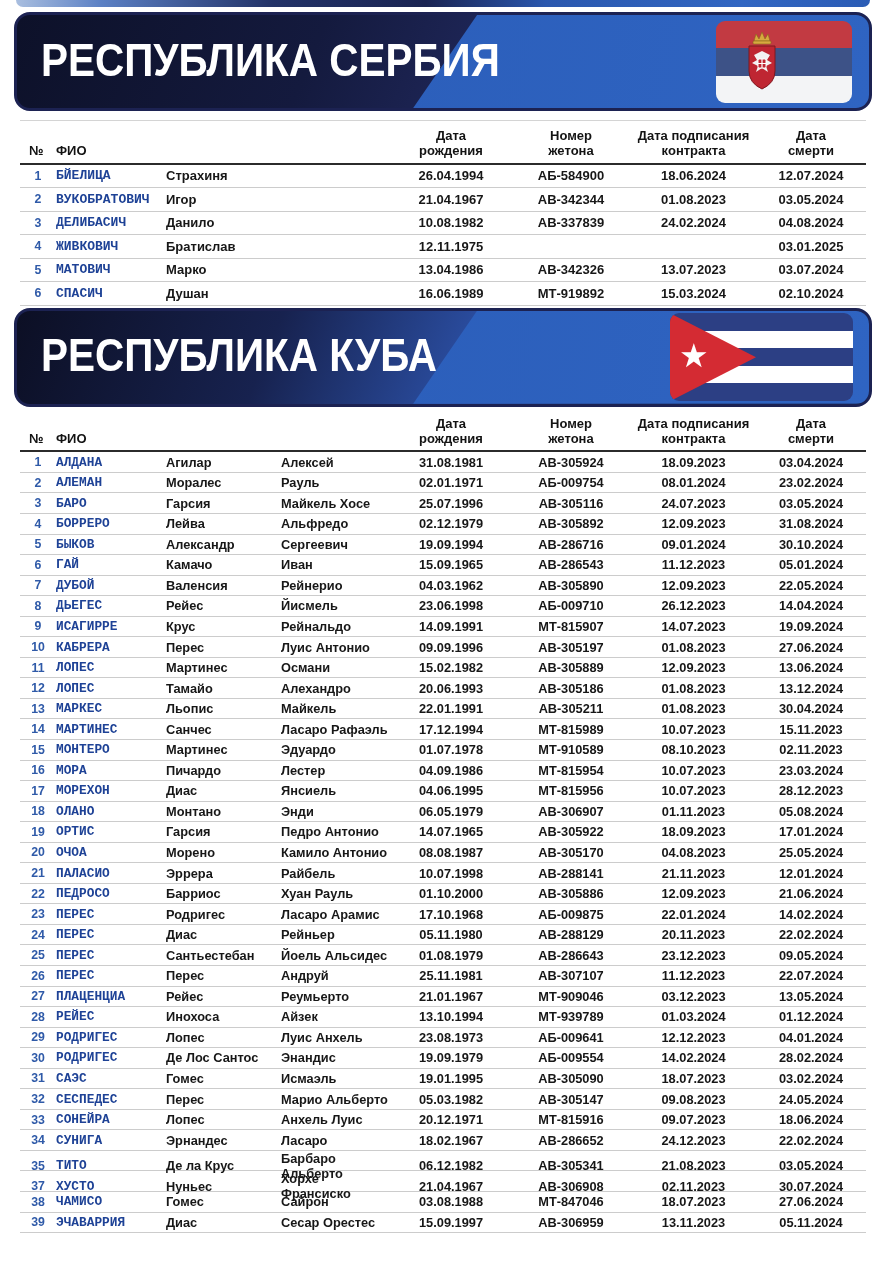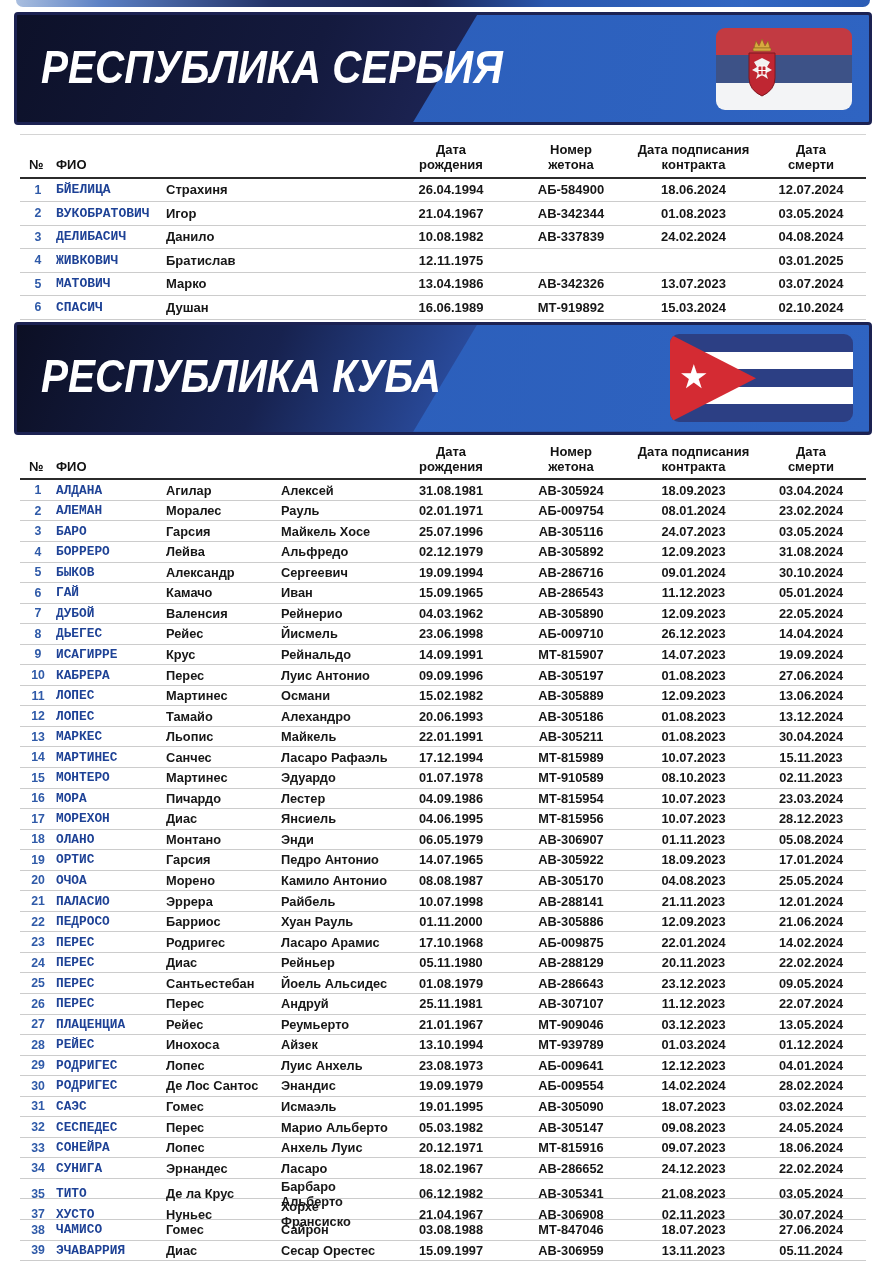--- a/index.html
+++ b/index.html
@@ -10,22 +10,22 @@
   }
 
   
   .sliver {
     margin:0 16px 5px; height:7px; border-radius:0 0 9px 9px;
     background:linear-gradient(90deg,#a9bedf 0%,#5b80c4 10%,#233368 30%,#1a2452 48%,#2a57ae 62%,#3166c2 85%,#2b5cb5 100%);
   }
 
   
   .banner {
-    position:relative; margin:0 14px; height:113px; border-radius:4px;
-    overflow:hidden; border:3px solid #1c2252;font-style:italic;
+    position:relative; margin:0 14px; height:99px; border-radius:16px;
+    overflow:hidden; border:3px solid #1c2252;
   }
   .banner.serbia-bg { background:linear-gradient(112deg,#0d1129 0%,#141a3e 35%,#20285c 58%,#10142f 100%); }
   .banner.cuba-bg   { background:linear-gradient(112deg,#0c0f24 0%,#17224f 30%,#2a4c9e 52%,#141b41 75%,#0d1027 100%); margin-top:2px; }
   .banner .bright {
     position:absolute; inset:0;
     background:linear-gradient(100deg,#1d4da3 0%,var(--banner-bright-blue,#2c5fbb) 45%,#2f64c2 100%);
     clip-path:polygon(54% 0, 100% 0, 100% 100%, 46.5% 100%);
   }
   .banner-title {
     position:absolute; left:24px; top:50%; margin:0; z-index:2;
@@ -407,21 +407,21 @@
           <div class="c-ctr">10.07.1998</div>
           <div class="c-ctr">АВ-288141</div>
           <div class="c-ctr">21.11.2023</div>
           <div class="c-ctr">12.01.2024</div>
         </div>
         <div class="trow">
           <div class="c-num">22</div>
           <div class="c-sur">ПЕДРОСО</div>
           <div class="c-name">Барриос</div>
           <div class="c-name">Хуан Рауль</div>
-          <div class="c-ctr">01.11.2000</div>
+          <div class="c-ctr">01.10.2000</div>
           <div class="c-ctr">АВ-305886</div>
           <div class="c-ctr">12.09.2023</div>
           <div class="c-ctr">21.06.2024</div>
         </div>
         <div class="trow">
           <div class="c-num">23</div>
           <div class="c-sur">ПЕРЕС</div>
           <div class="c-name">Родригес</div>
           <div class="c-name">Ласаро Арамис</div>
           <div class="c-ctr">17.10.1968</div>

